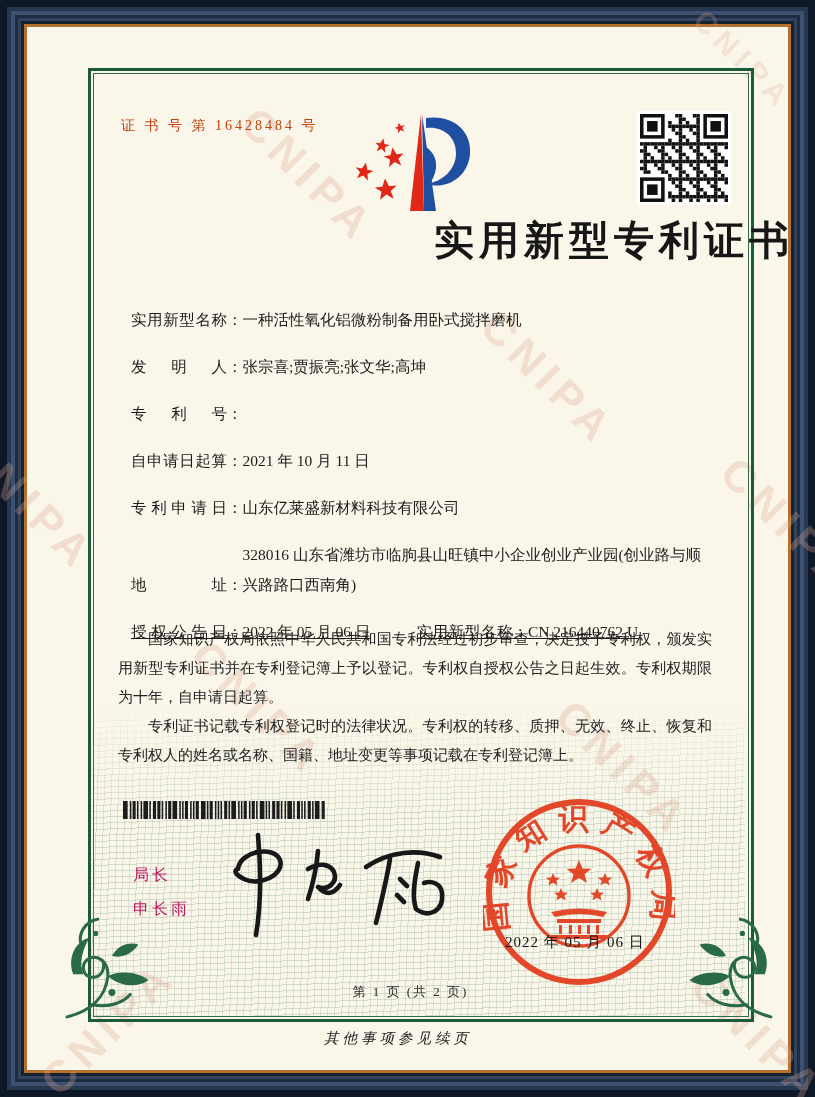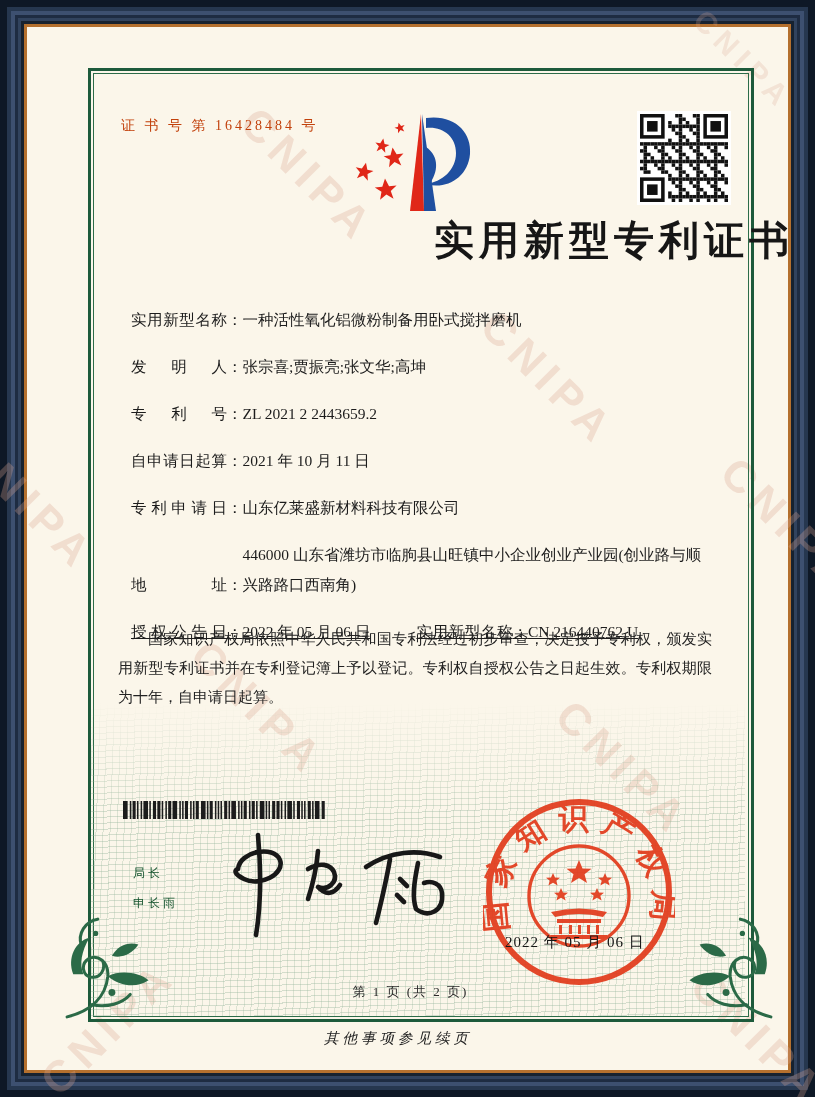--- a/index.html
+++ b/index.html
@@ -73,21 +73,21 @@
   .paras{
     position:absolute;left:91px;top:598px;width:594px;z-index:3;
     font-size:15px;line-height:29px;
     text-align:justify;color:#222;
   }
   .paras p{margin:0;text-indent:2em;}
   .barcode{position:absolute;left:96px;top:774px;width:203px;height:18px;z-index:4;}
   .director{
     position:absolute;left:106px;top:838px;z-index:4;
     font-family:Liberation Sans, sans-serif;
-    font-size:12px;letter-spacing:3px;color:#14532d;
+    font-size:16px;letter-spacing:3px;color:#be185d;
   }
   .director div{margin-bottom:13px;}
   .signature{position:absolute;left:191px;top:800px;z-index:4;}
   .seal{position:absolute;left:456px;top:769px;z-index:5;}
   .seal-date{
     position:absolute;left:478px;top:906px;width:180px;z-index:6;
     font-size:15px;letter-spacing:1px;color:#151515;
   }
   .page-info{
     position:absolute;left:0;top:956px;width:767px;z-index:4;
@@ -418,49 +418,49 @@
       <span class="fvalue">一种活性氧化铝微粉制备用卧式搅拌磨机</span>
     </div>
     <div class="frow">
       <span class="flabel">发明人</span>
         <span class="fcolon">：</span>
       <span class="fvalue">张宗喜;贾振亮;张文华;高坤</span>
     </div>
     <div class="frow">
       <span class="flabel">专利号</span>
         <span class="fcolon">：</span>
-      <span class="fvalue">ZL 2021 2 2443659.2</span>
     </div>
     <div class="frow">
       <span class="flabel">自申请日起算</span>
         <span class="fcolon">：</span>
       <span class="fvalue">2021 年 10 月 11 日</span>
     </div>
     <div class="frow">
       <span class="flabel">专利申请日</span>
         <span class="fcolon">：</span>
       <span class="fvalue">山东亿莱盛新材料科技有限公司</span>
     </div>
     <div class="frow">
       <span class="flabel">地址</span>
         <span class="fcolon">：</span>
-      <span class="fvalue">446000 山东省潍坊市临朐县山旺镇中小企业创业产业园(创业路与顺兴路路口西南角)</span>
+      <span class="fvalue">328016 山东省潍坊市临朐县山旺镇中小企业创业产业园(创业路与顺兴路路口西南角)</span>
     </div>
     <div class="frow grant-row">
       <span class="flabel">授权公告日</span>
         <span class="fcolon">：</span>
       <span class="fvalue">2022 年 05 月 06 日</span>
       <span class="flabel grant-gap">实用新型名称</span>
         <span class="fcolon">：</span>
       <span class="fvalue">CN 216440762 U</span>
     </div>
   </div>
 
   <div class="paras">
     <p>国家知识产权局依照中华人民共和国专利法经过初步审查，决定授予专利权，颁发实用新型专利证书并在专利登记簿上予以登记。专利权自授权公告之日起生效。专利权期限为十年，自申请日起算。</p>
+    <p>专利证书记载专利权登记时的法律状况。专利权的转移、质押、无效、终止、恢复和专利权人的姓名或名称、国籍、地址变更等事项记载在专利登记簿上。</p>
   </div>
 
   <svg id="barcode-svg" class="barcode" preserveAspectRatio="none" viewBox="0 0 209.90000000000012 18">
       <rect x="0" y="0" width="4.800000000000001" height="18" fill="#1c1c1c"></rect>
       <rect x="7.000000000000001" y="0" width="1.6" height="18" fill="#1c1c1c"></rect>
       <rect x="9.900000000000002" y="0" width="3.2" height="18" fill="#1c1c1c"></rect>
       <rect x="14.400000000000002" y="0" width="1.6" height="18" fill="#1c1c1c"></rect>
       <rect x="18.200000000000003" y="0" width="1.6" height="18" fill="#1c1c1c"></rect>
       <rect x="21.1" y="0" width="4.800000000000001" height="18" fill="#1c1c1c"></rect>
       <rect x="27.200000000000003" y="0" width="1.6" height="18" fill="#1c1c1c"></rect>

